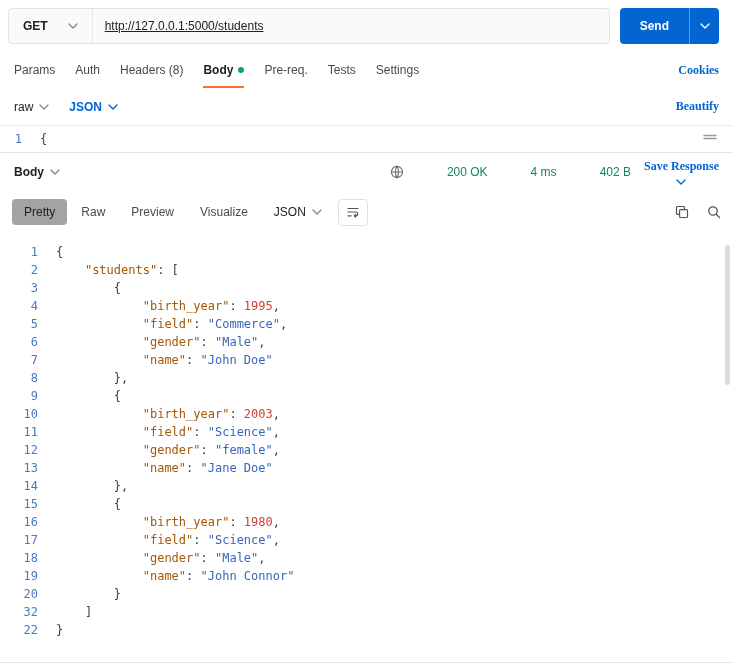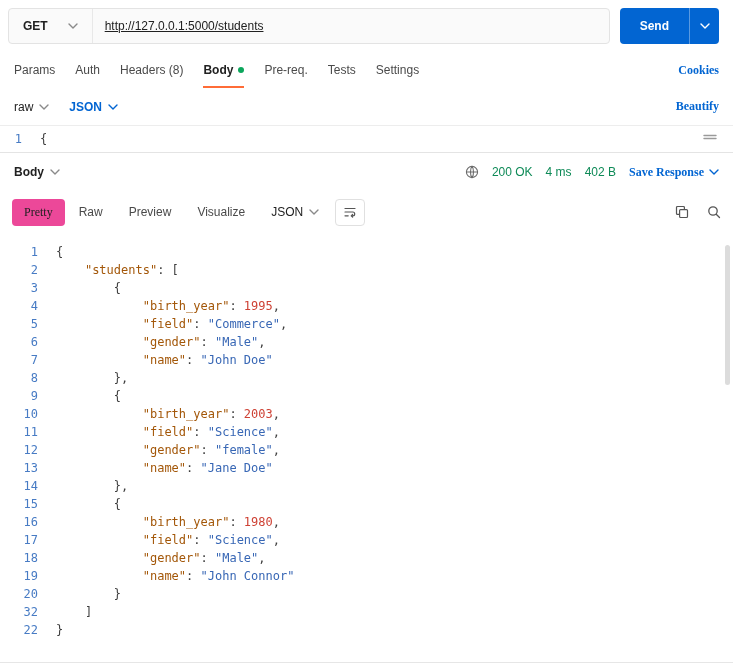--- a/index.html
+++ b/index.html
@@ -49,29 +49,29 @@
   
   .req-editor { position:relative; height:27px; padding-top:4px; border-bottom:1px solid #E4E4E4; flex:none; }
   .req-editor .ln { width:26px; }
   .editor-handle { position:absolute; right:16px; top:6px; color:#9A9A9A; cursor:pointer; line-height:0; }
 
   
   .resp-header { display:flex; align-items:center; padding:0 14px; height:38px; flex:none; }
   .resp-body-dd { display:flex; align-items:center; gap:6px; font-size:12px; font-weight:600; color:#212121; cursor:pointer; }
   .resp-body-dd .chev { color:#8A8A8A; }
   .resp-meta { margin-left:auto; display:flex; align-items:center; gap:13px; font-size:12px; }
-  .meta-green { color:#0E8A57; }
+  .meta-green { color:#0E8A57;margin-left:30px; }
   .globe { color:#6B6B6B; line-height:0; }
-  .save-response { display:flex; align-items:center; gap:5px; }
+  .save-response { display:flex; align-items:center; gap:5px;flex-direction:column; }
   .save-response .chev { color:#0265D2; }
 
   
   .resp-toolbar { display:flex; align-items:center; padding:0 12px; height:42px; gap:2px; flex:none; }
   .resp-tab { font-size:12px; color:#4A4A4A; padding:6px 12px; border-radius:4px; cursor:pointer; }
-  .resp-tab.active { background:#ec4899; color:#212121;font-family:Liberation Serif, serif; }
+  .resp-tab.active { background:#a3a3a3; color:#212121; }
   .resp-lang { margin-left:12px; }
   .icon-btn { width:30px; height:27px; border:1px solid #E0E0E0; border-radius:4px; display:flex; align-items:center; justify-content:center; margin-left:14px; background:#fff; cursor:pointer; color:#555; }
   .resp-actions { margin-left:auto; display:flex; align-items:center; gap:18px; color:#555; }
   .resp-actions .act { cursor:pointer; line-height:0; }
 
   
   .resp-code { position:relative; flex:1; padding-top:10px; overflow:hidden; }
   .scroll-thumb { position:absolute; right:3px; top:12px; width:5px; height:140px; background:#DCDCDC; border-radius:3px; cursor:pointer; }
   .bottom-line { border-top:1px solid #E6E6E6; height:7px; flex:none; }
 </style>

